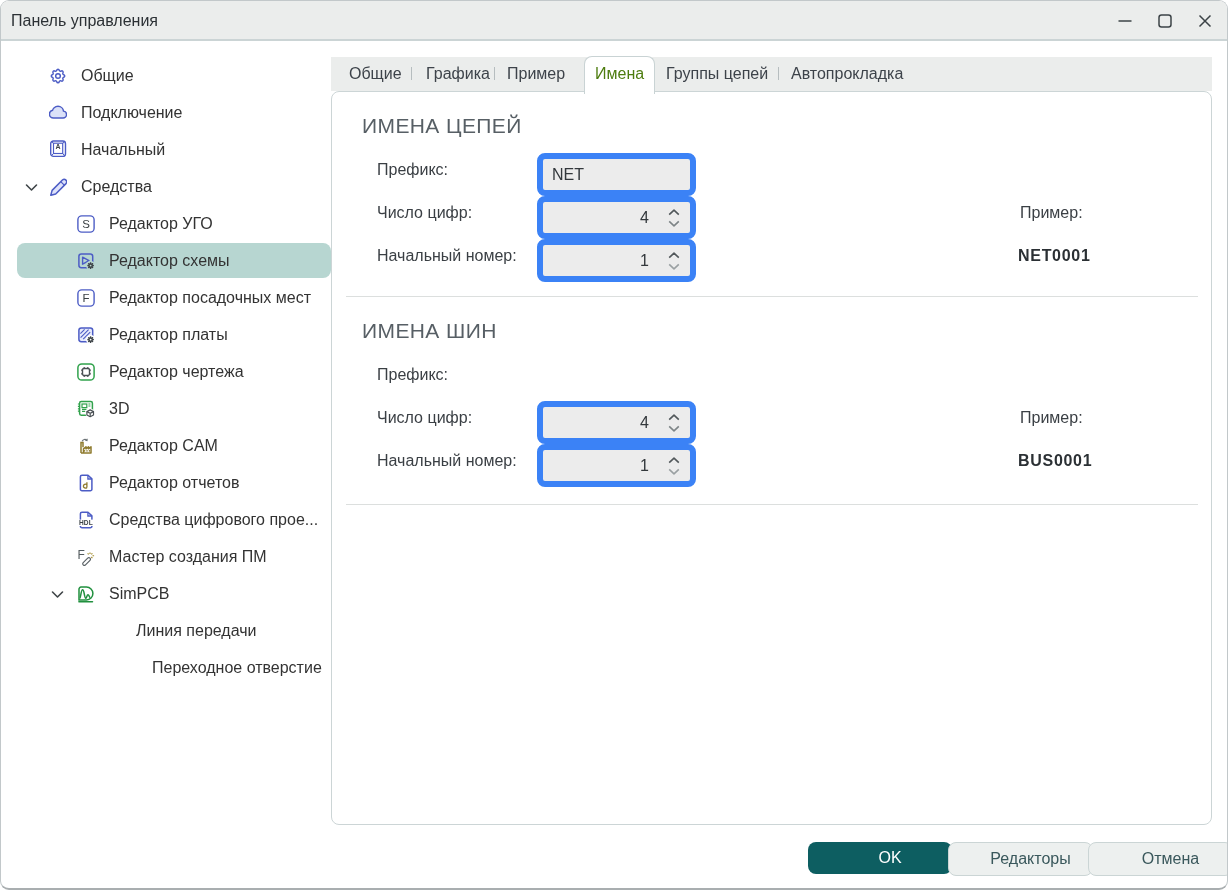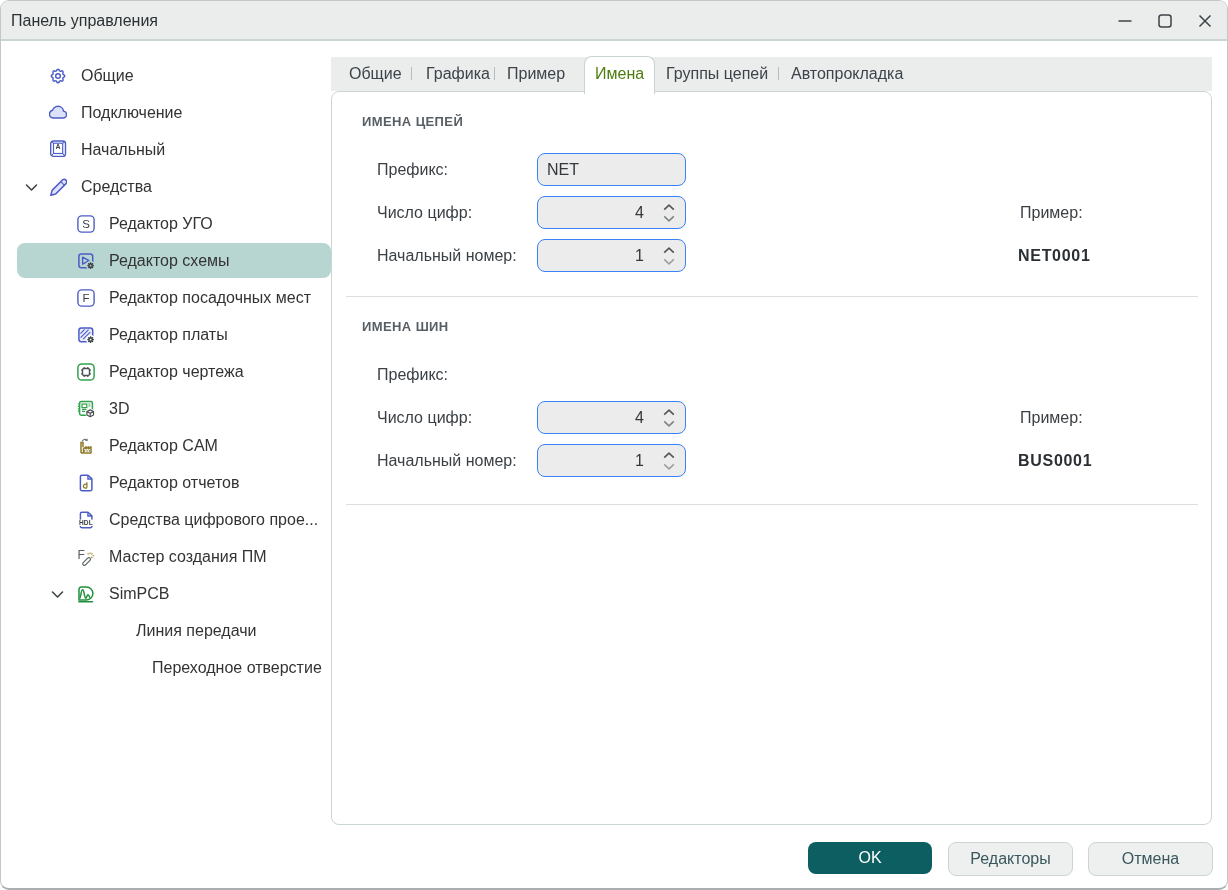--- a/index.html
+++ b/index.html
@@ -13,30 +13,30 @@
   #selrow{position:absolute;left:16px;top:242px;width:314px;height:35px;
     border-radius:8px;background:#b7d6d1;}
   .ticon{position:absolute;width:18px;height:18px;}
   #tabstrip{position:absolute;left:330px;top:56px;width:881px;height:34px;background:#ebedec;}
   #panel{position:absolute;left:330px;top:90px;width:879px;height:732px;background:#fff;
     border:1px solid #ccd5d6;border-radius:8px;}
   #activetab{position:absolute;left:583px;top:55px;width:69px;height:37px;background:#fff;
     border:1px solid #c9d3d4;border-bottom:none;border-radius:8px 8px 0 0;z-index:3;}
   .tabtxt{position:absolute;top:64px;font-size:16px;color:#3d434a;white-space:nowrap;}
   .tabsep{position:absolute;top:66px;width:1px;height:13px;background:#b6bdbf;}
-  .sect{position:absolute;font-size:13px;color:#575f65;letter-spacing:0.4px;font-weight:bold;}
+  .sect{position:absolute;font-size:21px;color:#575f65;letter-spacing:0.4px;}
   .lbl{position:absolute;font-size:16px;color:#3a3f44;white-space:nowrap;}
   .inp{position:absolute;left:536px;width:147px;height:31px;background:#ececec;
-    border:1px solid #3b82f6;border-radius:8px;}
+    border:6px solid #3b82f6;border-radius:8px;}
   .inp .val{position:absolute;left:9px;top:7px;font-size:16px;color:#33383c;}
   .inp .num{position:absolute;left:0;top:7px;width:106px;text-align:right;font-size:16px;color:#33383c;}
   .sep{position:absolute;left:345px;width:852px;height:1px;background:#dcdfde;}
   .bold{font-weight:bold;color:#2b3034;letter-spacing:0.7px;}
   .btn{position:absolute;top:841px;height:32px;border-radius:8px;font-size:16px;
-    display:flex;align-items:center;justify-content:center;}
+    display:flex;align-items:center;justify-content:center;padding-left:20px;}
   .btn.gray{background:#edf0ef;border:1px solid #cbd5d5;color:#3a585c;width:123px;}
 </style></head>
 <body>
 <div id="win">
   <div id="titlebar">
     <div id="title">Панель управления</div>
     <svg class="abs" style="left:1117px;top:13px" width="14" height="14" viewBox="0 0 14 14">
         <line x1="0.5" y1="7" x2="13.5" y2="7" stroke="#3c4347" stroke-width="1.5"></line>
       </svg>
     <svg class="abs" style="left:1157px;top:13px" width="14" height="14" viewBox="0 0 14 14">

